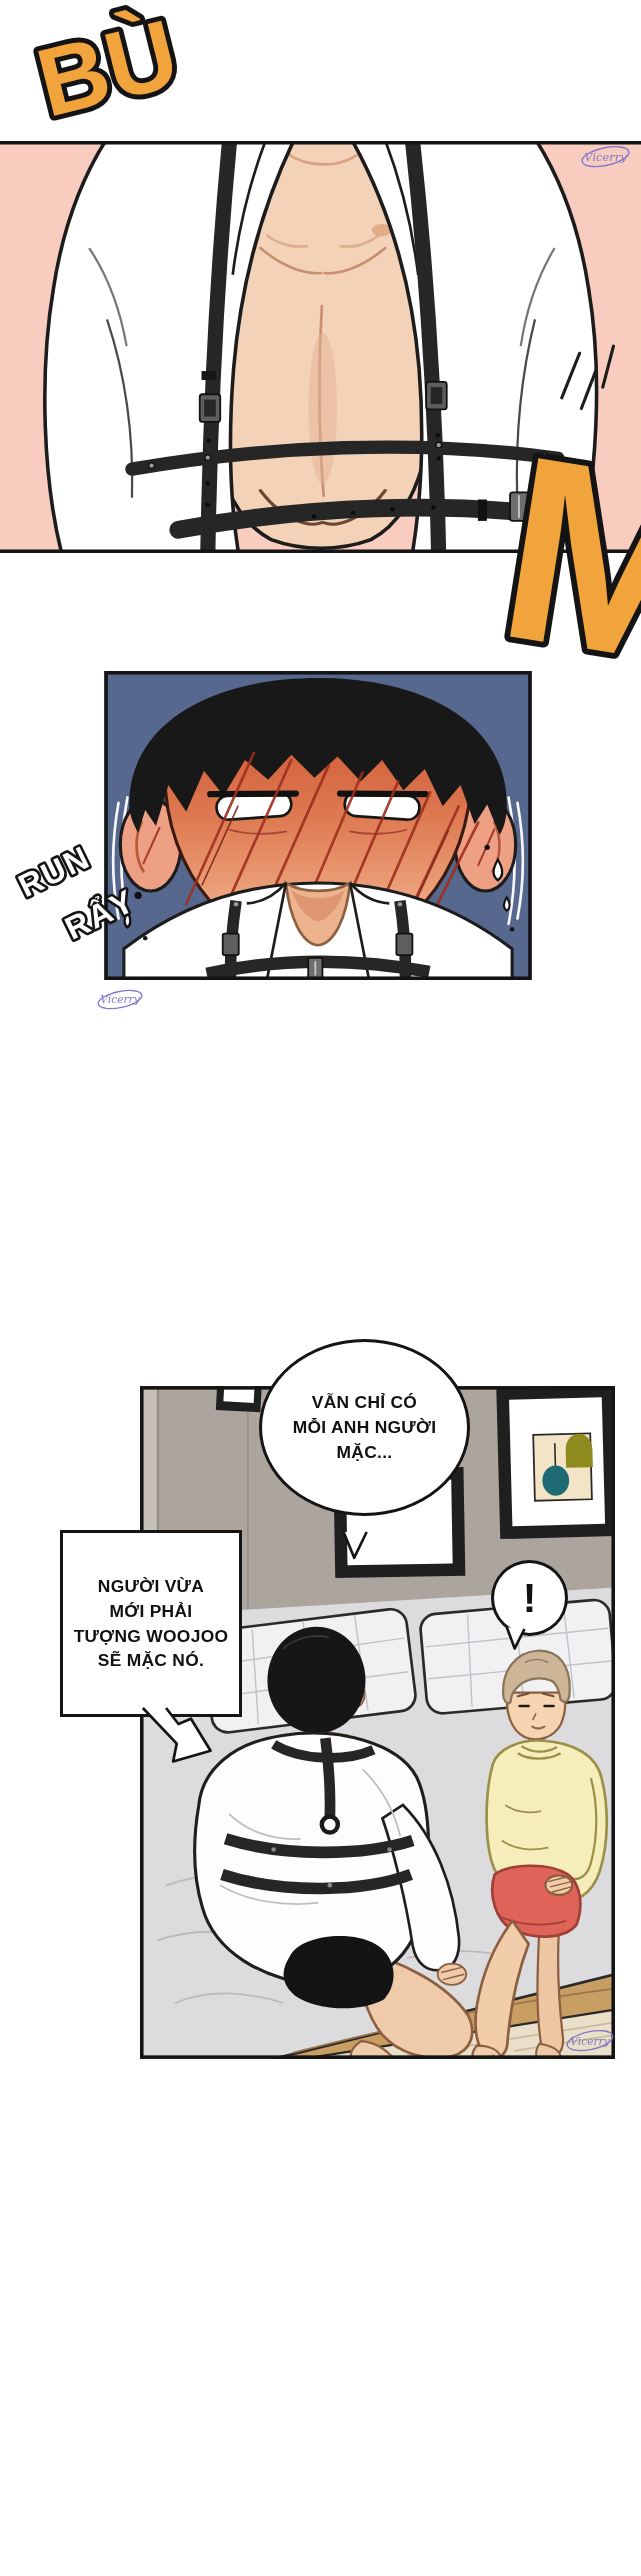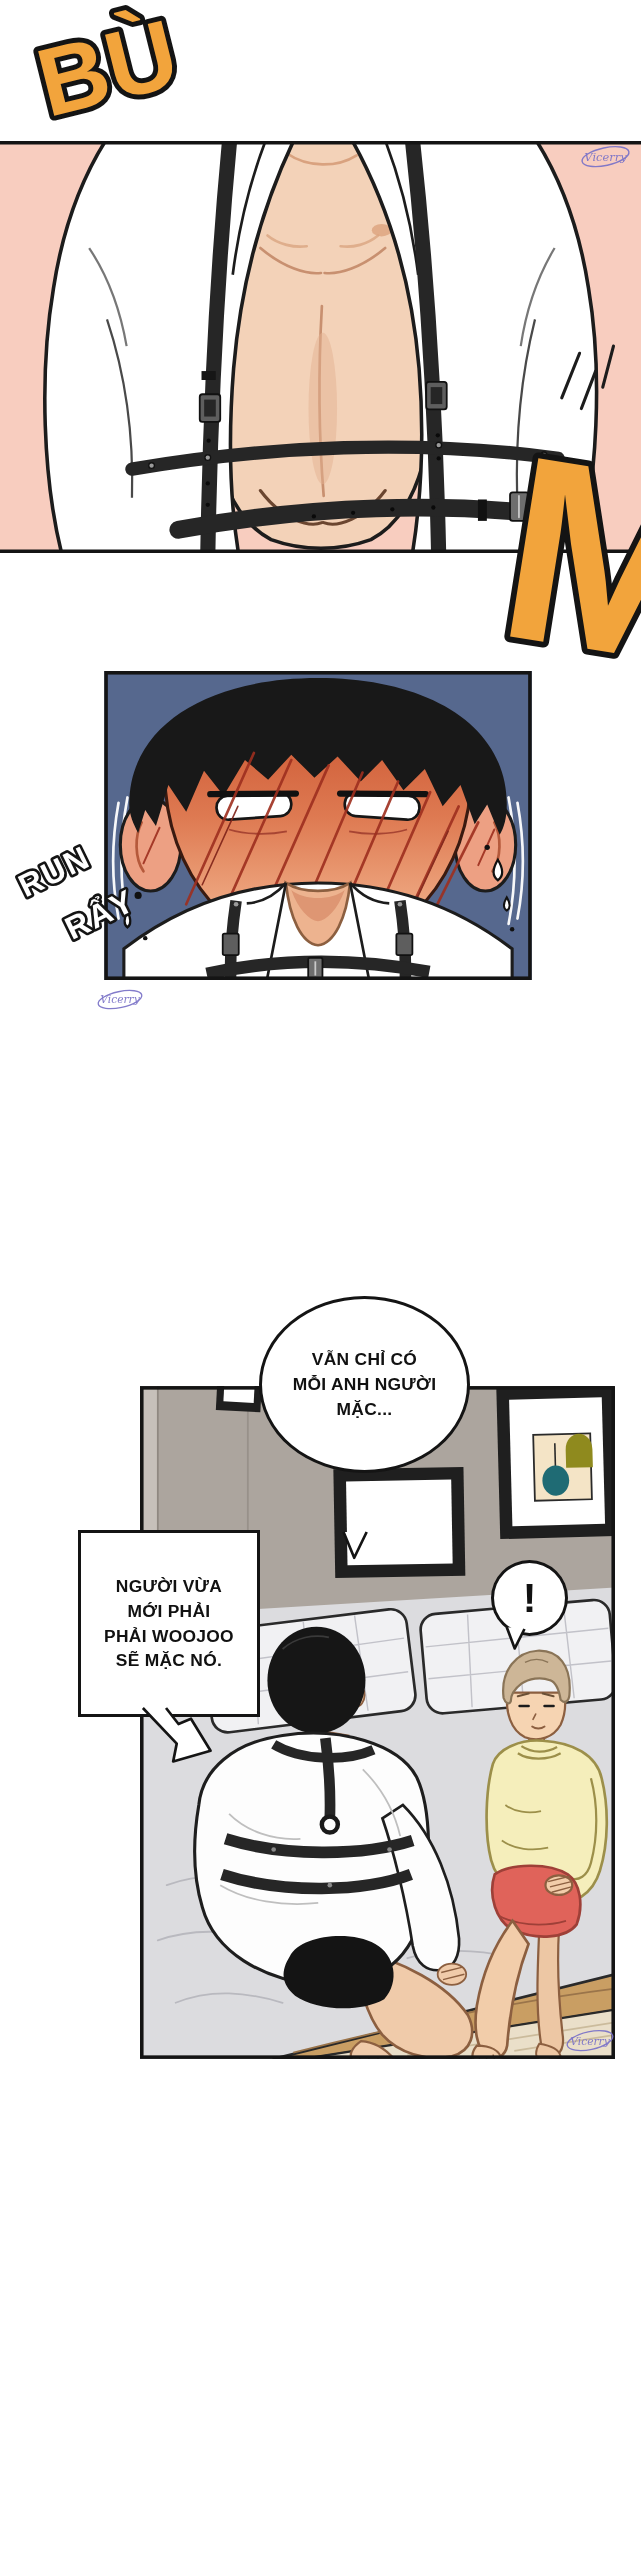--- a/index.html
+++ b/index.html
@@ -307,35 +307,35 @@
         <path d="M418,600 C398,626 384,660 378,695 C374,722 378,744 390,752 C400,757 410,752 412,740 C414,714 420,668 436,626 Z" fill="#F2CDAA" stroke="#8C5F40" stroke-width="3"></path>
         <path d="M378,740 C370,750 372,758 382,760 L406,756 C404,746 394,740 378,740 Z" fill="#F2CDAA" stroke="#8C5F40" stroke-width="2.5"></path>
         <path d="M380,752 L382,758 M388,752 L390,758 M396,750 L398,756" stroke="#8C5F40" stroke-width="1.5"></path>
         <ellipse cx="470" cy="560" rx="15" ry="11" fill="#F2CDAA" stroke="#8C5F40" stroke-width="2.5"></ellipse>
         <path d="M458,556 L482,550 M460,562 L484,556 M462,568 L484,562" stroke="#8C5F40" stroke-width="1.6"></path>
       </g>
       <rect x="2" y="2" width="529" height="751" fill="none" stroke="#141414" stroke-width="4"></rect>
     </svg>
   </div>
 
-  <div class="bubble bubble-ellipse" style="left:259px;top:1296px;width:205px;height:171px;">
+  <div class="bubble bubble-ellipse" style="left:259px;top:1339px;width:205px;height:171px;">
     <span class="ln">VẪN CHỈ CÓ</span>
     <span class="ln">MỖI ANH NGƯỜI</span>
     <span class="ln">MẶC...</span>
   </div>
   <div class="tail" style="left:340px;top:1532px;">
     <svg width="32" height="32" viewBox="0 0 36 36">
       <path d="M4,0 L16,29 L30,0" fill="#ffffff" stroke="#141414" stroke-width="3" stroke-linejoin="round"></path>
     </svg>
   </div>
 
-  <div class="bubble" style="left:78px;top:1530px;width:176px;height:181px;">
+  <div class="bubble" style="left:60px;top:1530px;width:176px;height:181px;">
     <span class="ln">NGƯỜI VỪA</span>
     <span class="ln">MỚI PHẢI</span>
-    <span class="ln">PHẢI WOOJOO</span>
+    <span class="ln">TƯỢNG WOOJOO</span>
     <span class="ln">SẼ MẶC NÓ.</span>
   </div>
   <div class="tail" style="left:132px;top:1708px;">
     <svg width="93" height="57" viewBox="0 0 104 64">
       <path d="M38,0 L52,18 L66,12 L88,48 L46,60 L50,40 L12,0" fill="#ffffff" stroke="#141414" stroke-width="3" stroke-linejoin="round"></path>
     </svg>
   </div>
 
   <div class="bubble bubble-ellipse" style="left:491px;top:1560px;width:71px;height:70px;">
     <span class="excl">!</span>

